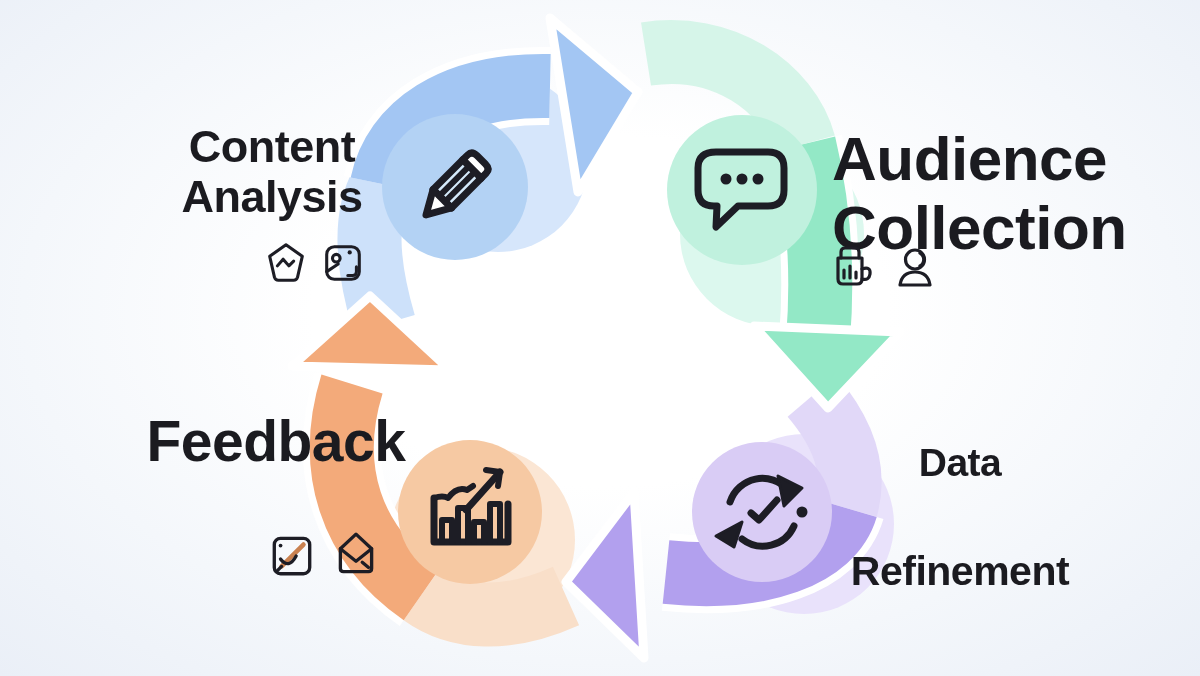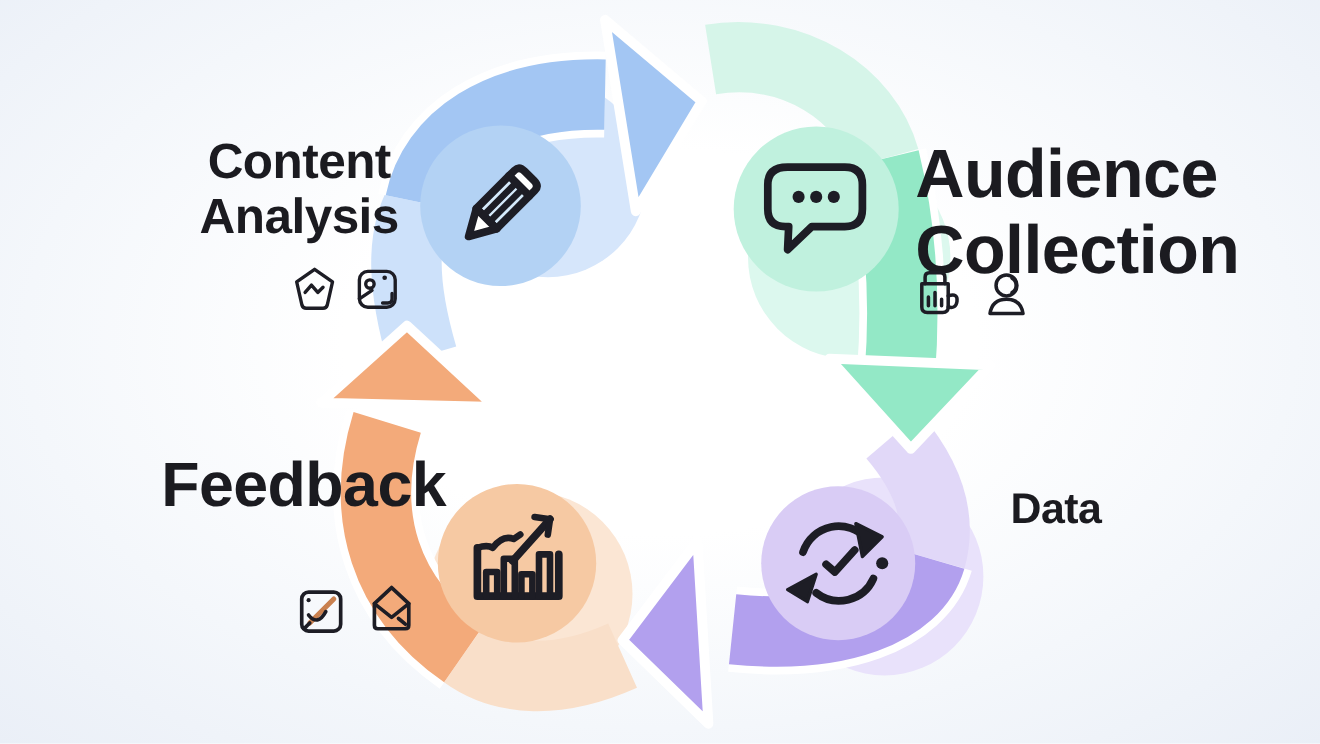--- a/index.html
+++ b/index.html
@@ -135,20 +135,23 @@
   </div>
 
   <div class="label" id="label-audience">
     <div>Audience</div>
     <div>Collection</div>
   </div>
 
   <div class="label" id="label-data">
     <div>Data</div>
   </div>
+  <div class="label" id="label-refinement">
+    <div>Refinement</div>
+  </div>
 
   <div class="label" id="label-feedback">
     <div>Feedback</div>
   </div>
 
   <div class="subicons" id="subicons-content">
     <svg width="46" height="48" viewBox="-24 -24 48 48">
       <path class="sub" d="M 0 -19 L 17 -7 L 12 15 Q 11 18 8 18 L -8 18 Q -11 18 -12 15 L -17 -7 Z"></path>
       <path class="sub" d="M -9 3 L -3 -4 L 3 3 L 8 -2"></path>
     </svg>

